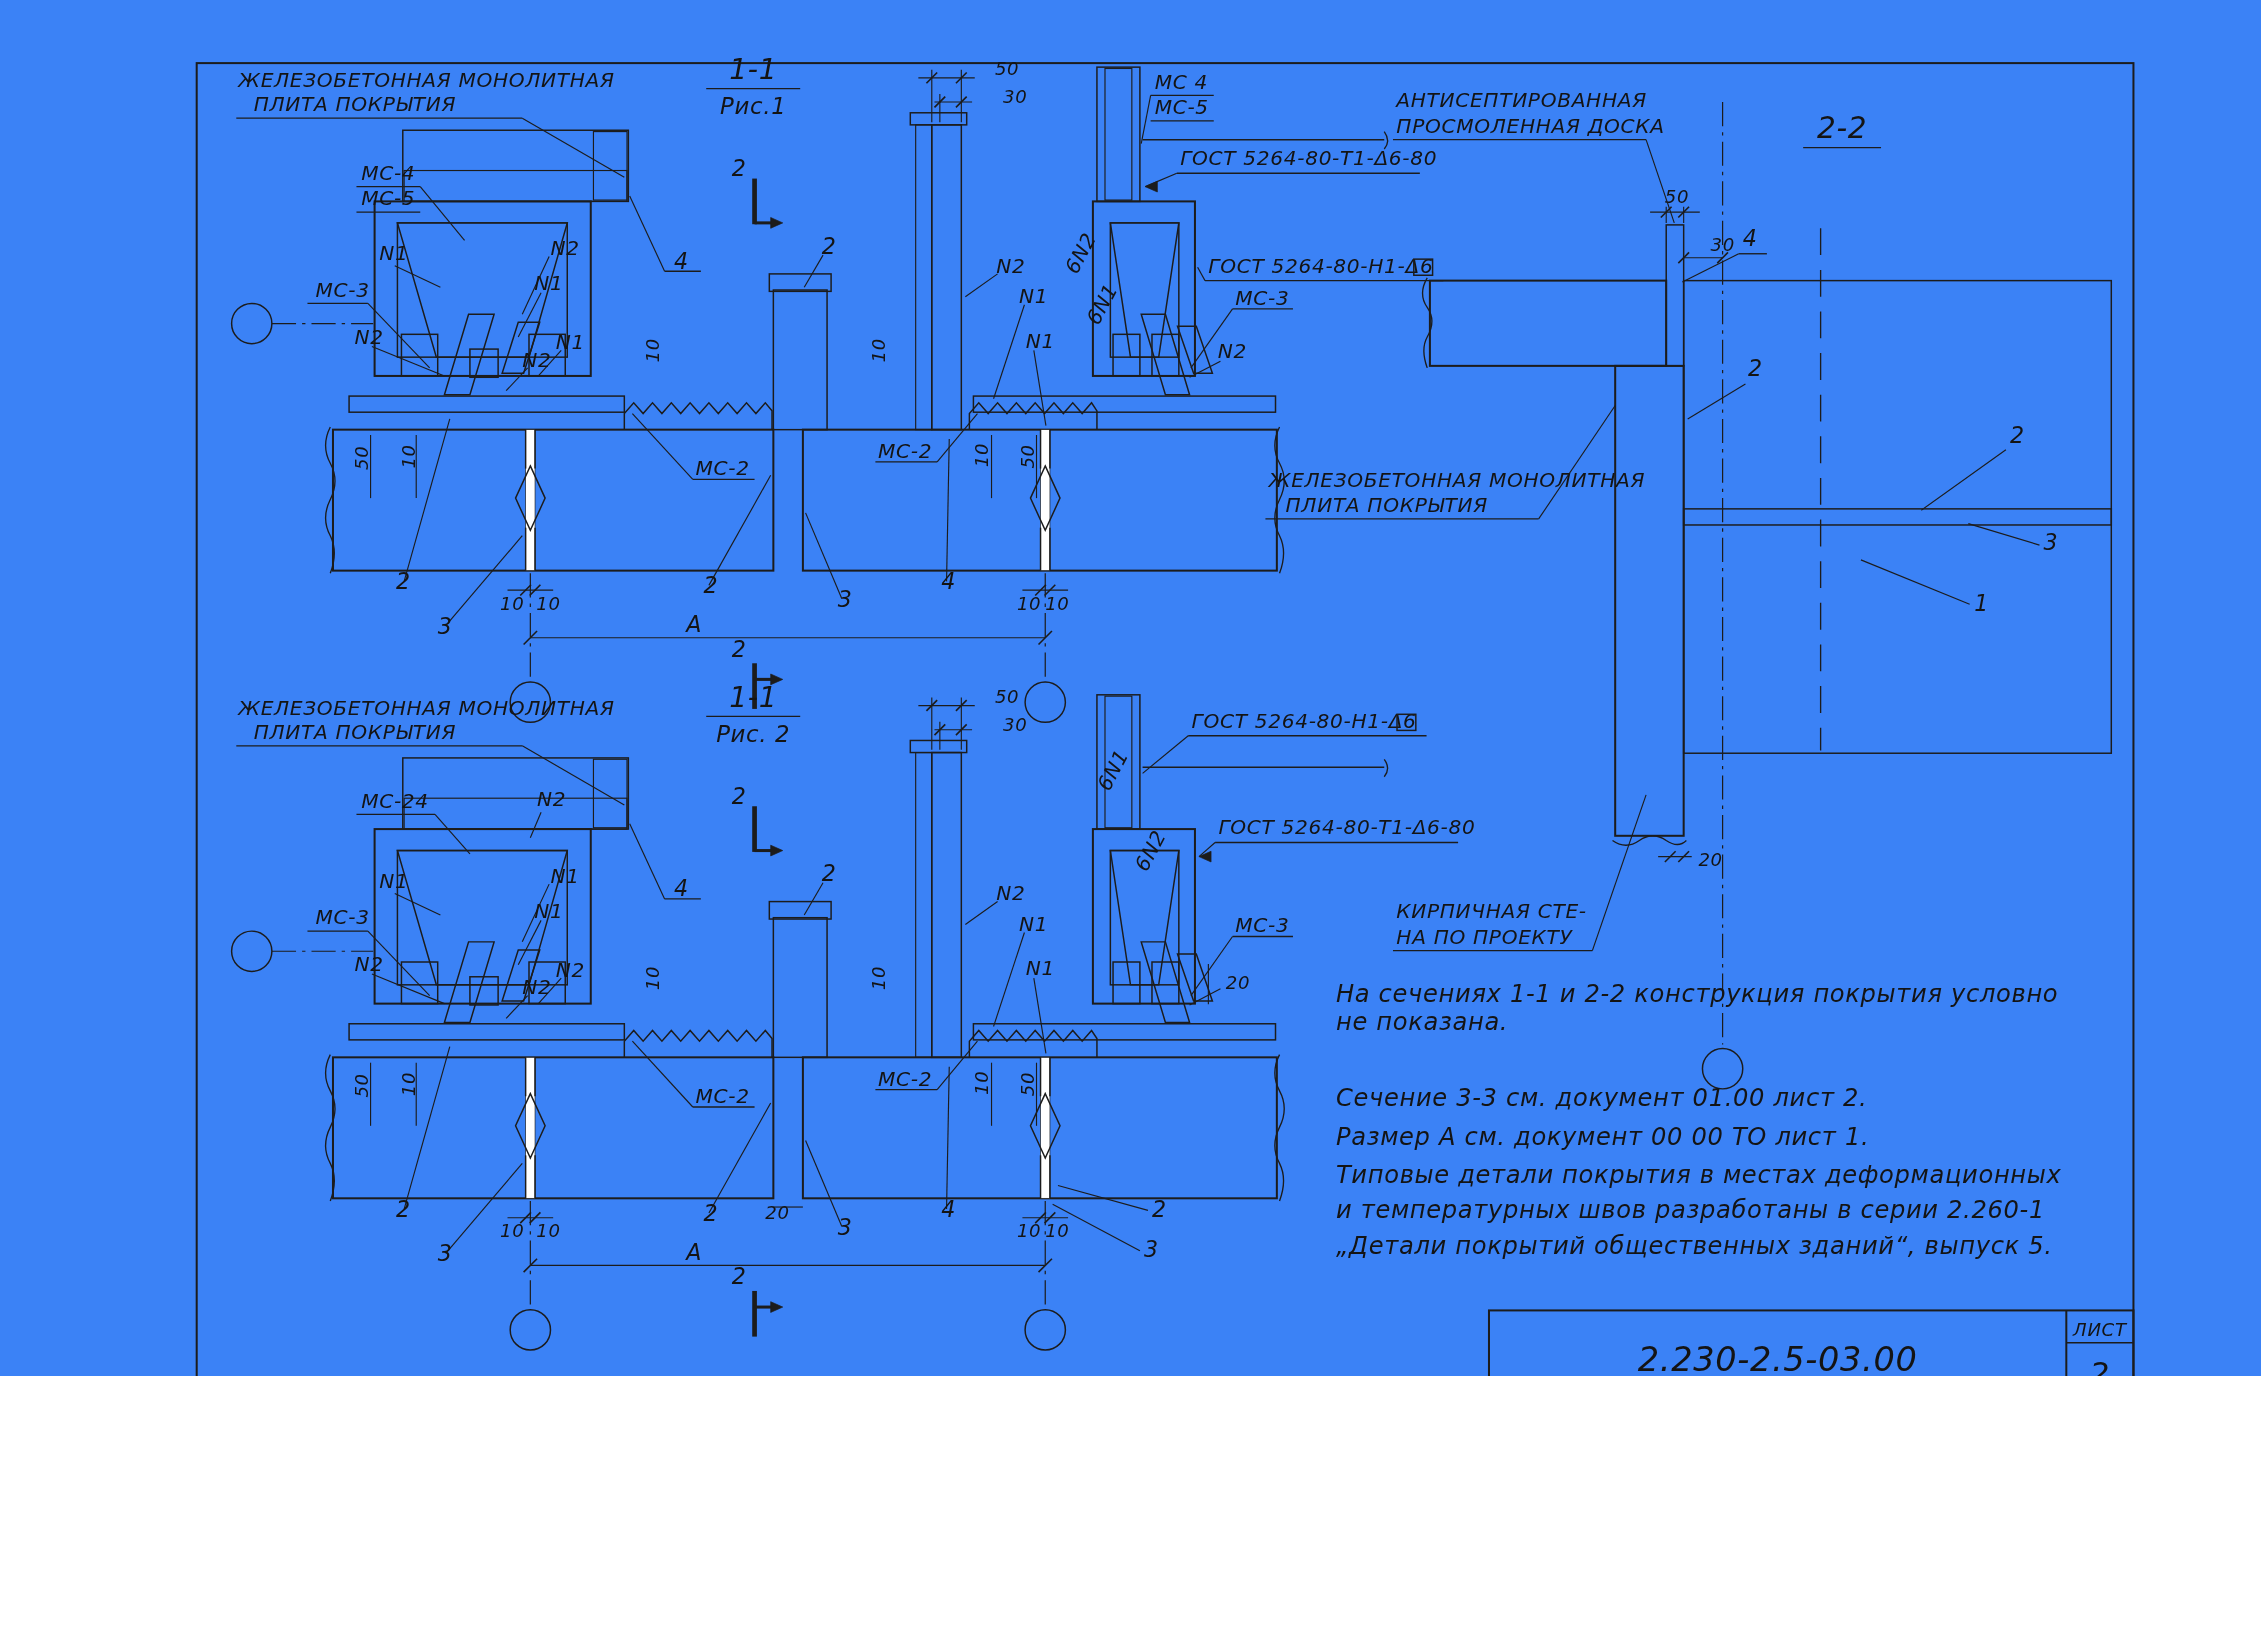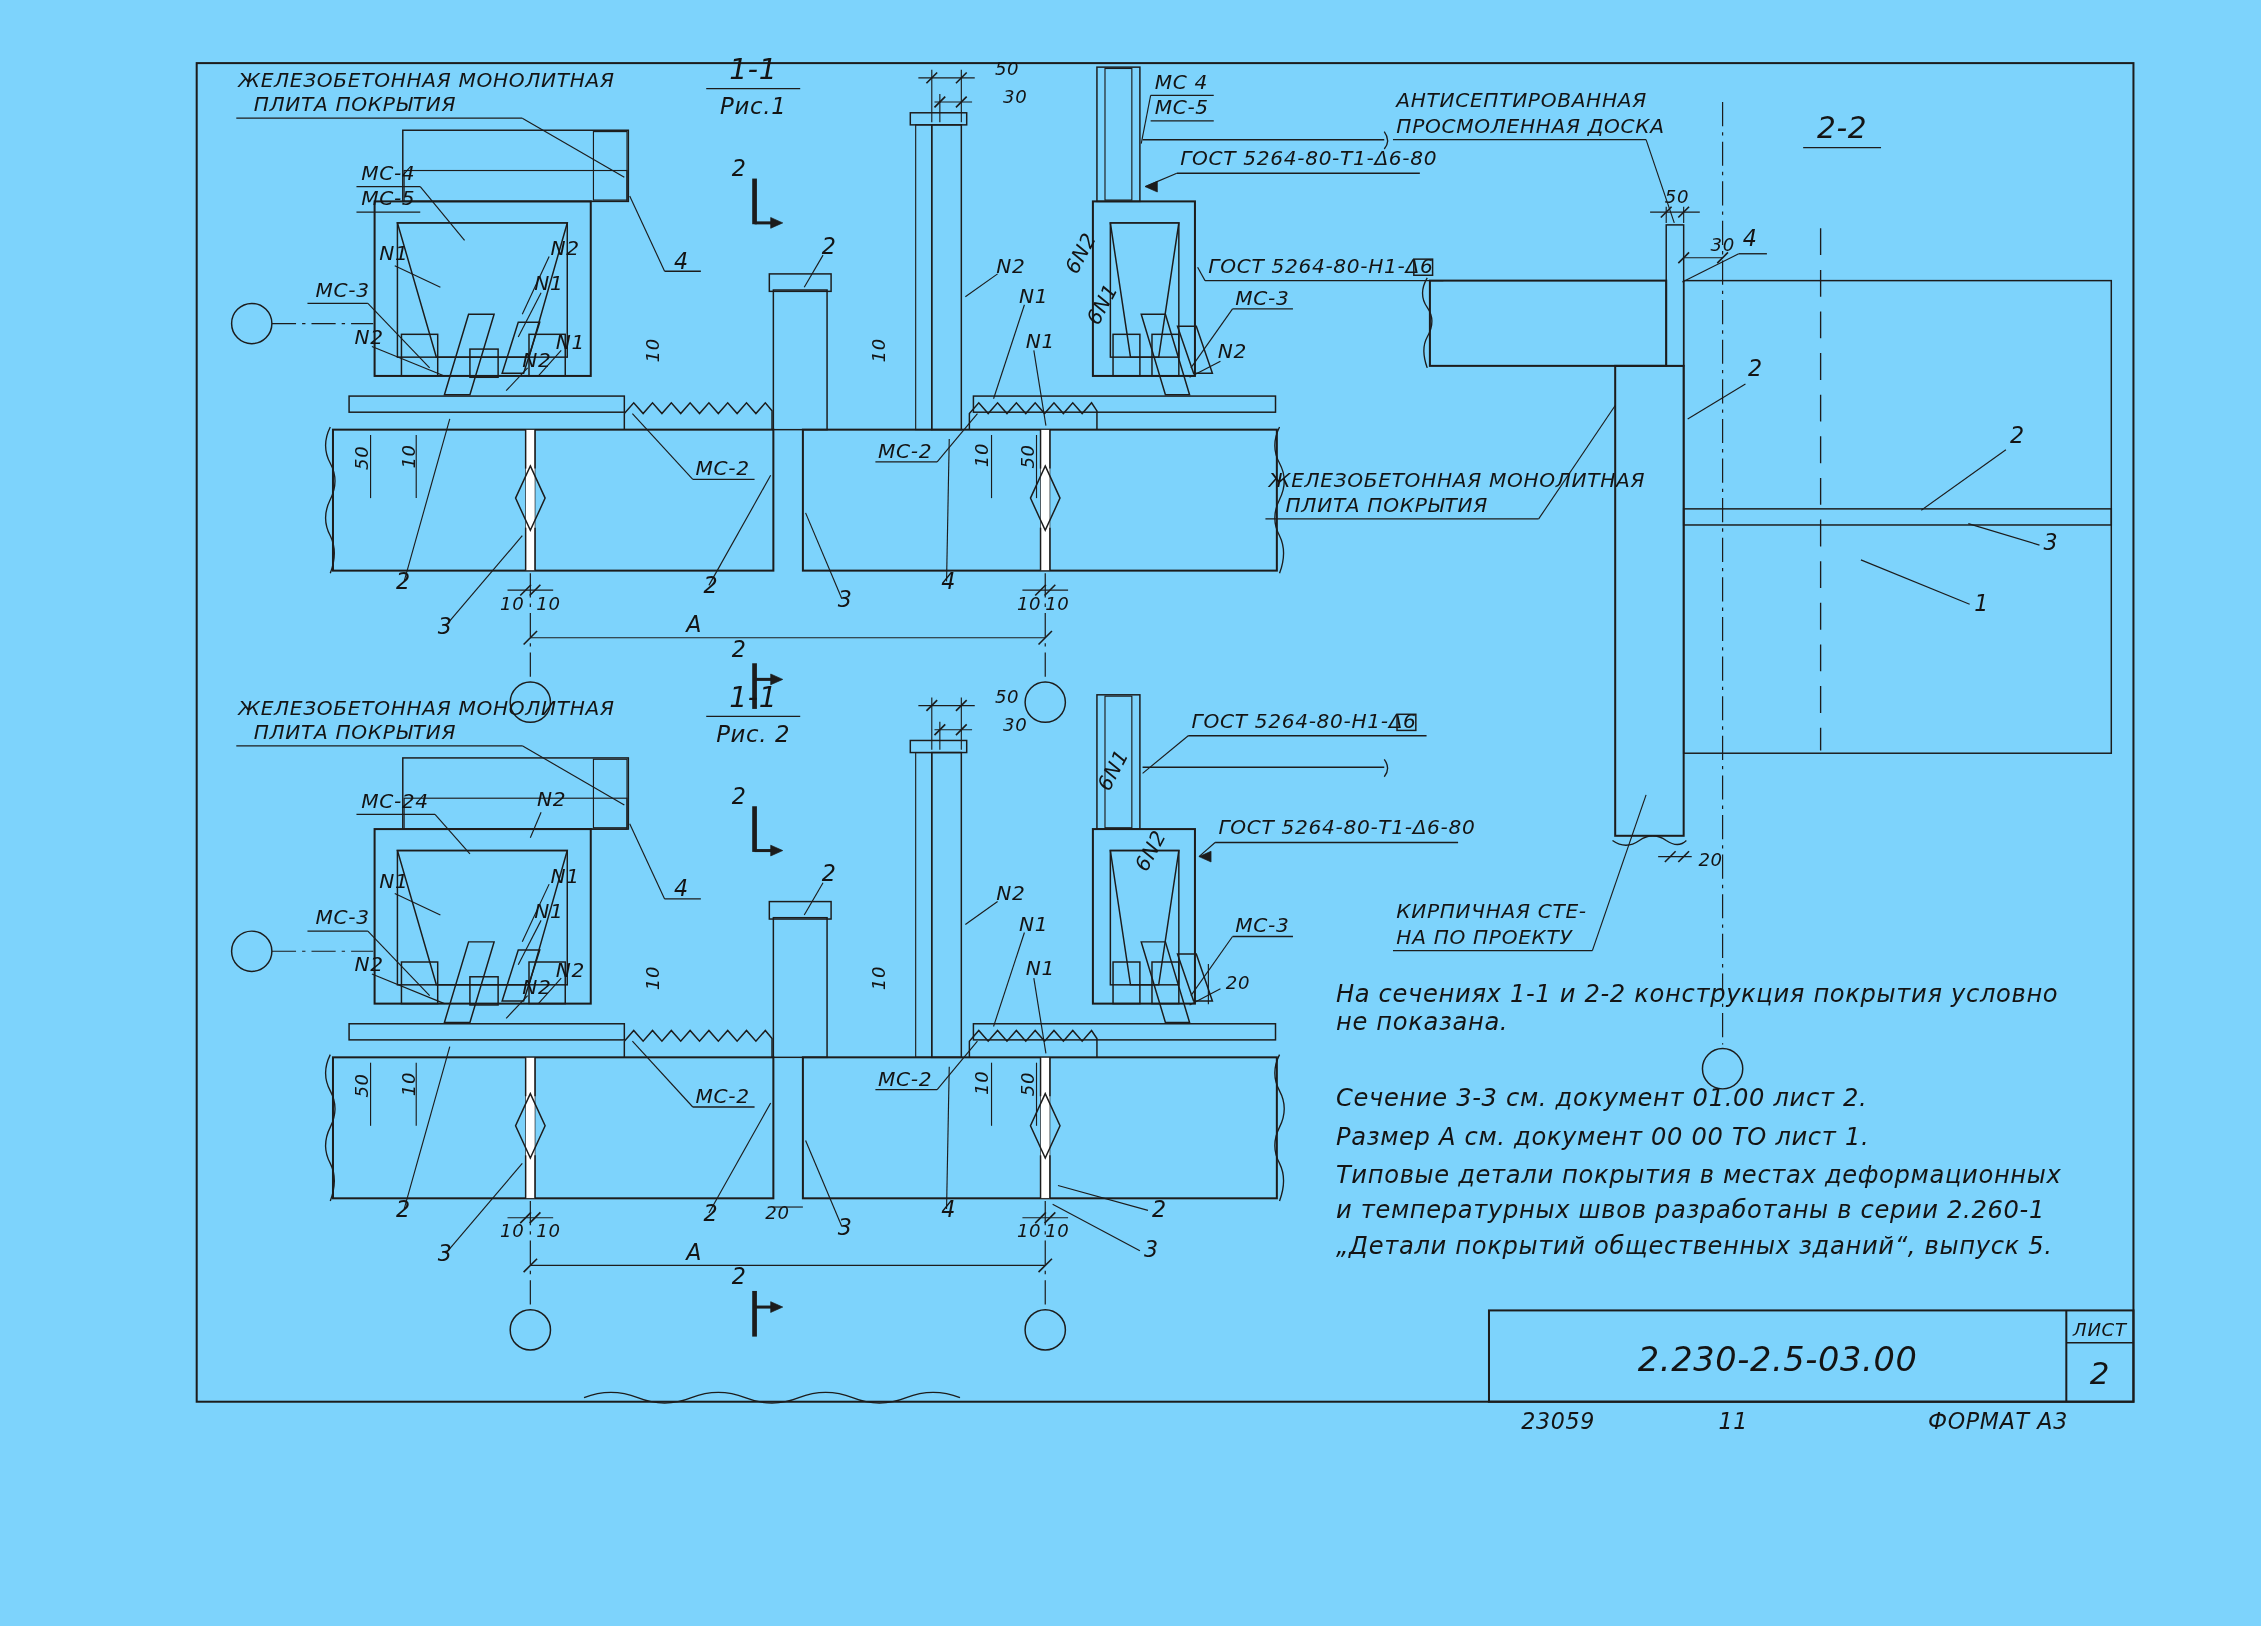--- a/index.html
+++ b/index.html
@@ -1,16 +1,16 @@
 <!DOCTYPE html>
 <html style="font-size:10.7px"><head>
 <meta charset="utf-8">
 <style>
   html,body{margin:0;padding:0;background:#ffffff;}
-  .page{position:relative;width:2261px;height:1626px;background:#7dd3fc;overflow:hidden;}
+  .page{position:relative;width:2261px;height:1376px;background:#3b82f6;overflow:hidden;}
   svg{position:absolute;left:0;top:0;}
   svg line,svg path,svg rect,svg circle,svg polygon,svg polyline{stroke:#1c1c1c;}
   text{fill:#141414;font-family:"DejaVu Sans",sans-serif;font-style:italic;letter-spacing:1px;}
   .lbl{font-size:30px}
   .dim{font-size:27px}
   .num{font-size:33px}
   .ttl{font-size:42px}
   .t2{font-size:44px}
   .cap{font-size:34px}
   .note{font-size:36px}

